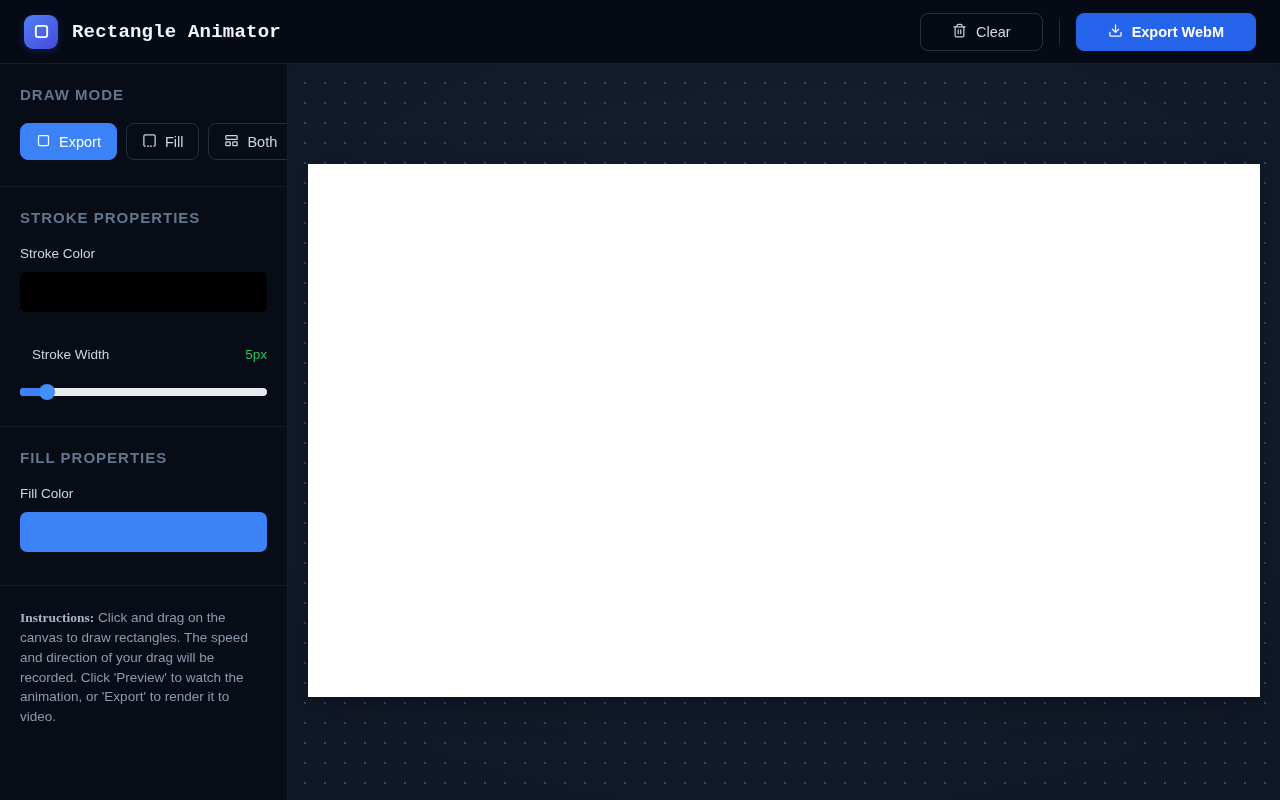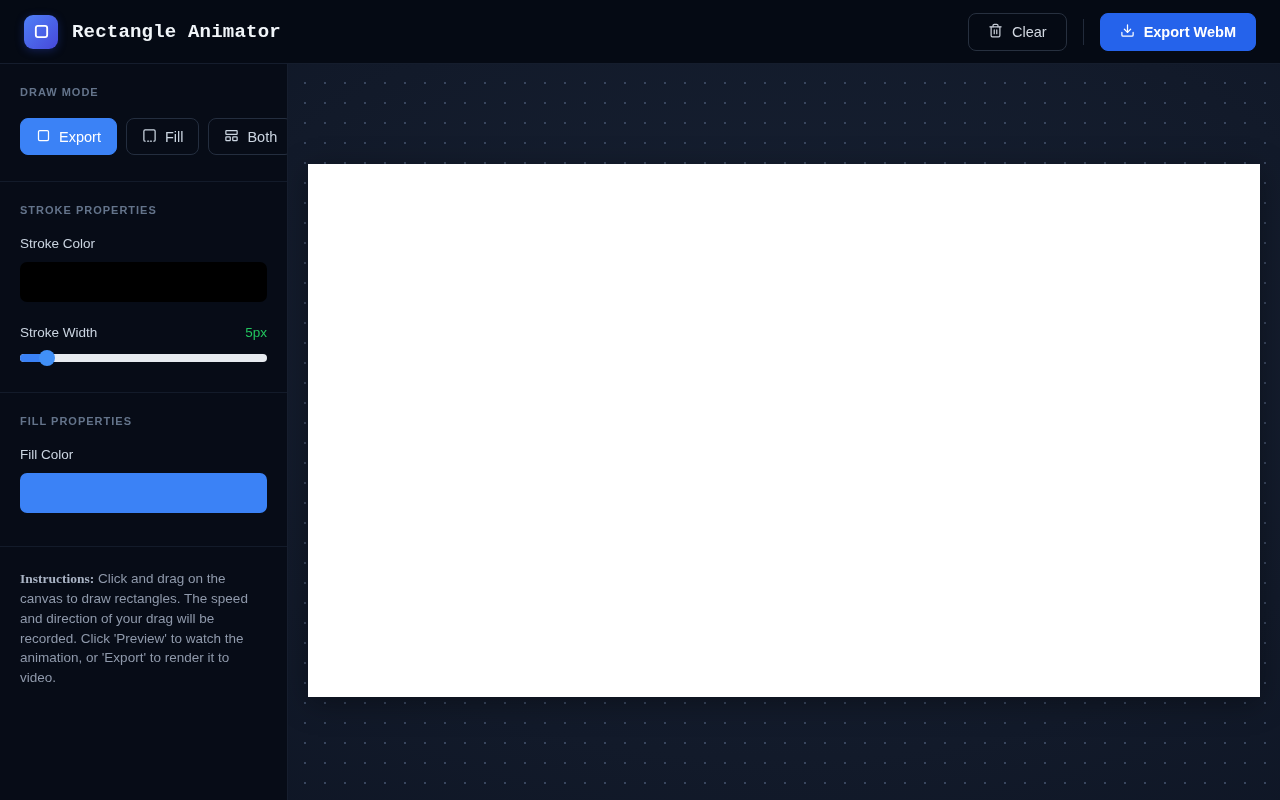--- a/index.html
+++ b/index.html
@@ -24,21 +24,21 @@
     width: 34px; height: 34px; border-radius: 9px;
     background: linear-gradient(135deg, #4f80f8 0%, #4748d9 100%);
     display: flex; align-items: center; justify-content: center;
     box-shadow: 0 2px 8px rgba(40,70,200,0.35);
   }
   .app-title { margin: 0; font-size: 19px; font-weight: bold; color: #f1f5f9; letter-spacing: .2px; }
 
   .header-actions { display: flex; align-items: center; gap: 12px; }
   .btn {
     display: inline-flex; align-items: center; gap: 9px;
-    height: 38px; padding: 0 19px; border-radius: 8px;
+    height: 38px; padding: 0 31px; border-radius: 8px;
     font-family: inherit; font-size: 14.5px; cursor: pointer;
     border: 1px solid transparent; background: transparent; color: #e2e8f0;
   }
   .btn svg { flex: 0 0 auto; }
   .btn-ghost { border-color: #27303f; color: #d3d9e2; }
   .btn-dark  { background: #1c2634; border-color: #344157; color: #eef2f7; font-weight: 600; }
   .btn-primary { background: #2563eb; border-color: #2563eb; color: #ffffff; font-weight: 600; }
   .vdivider { width: 1px; height: 26px; background: #222b3b; margin: 0 4px; }
 
   
@@ -46,21 +46,21 @@
 
   
   .sidebar {
     flex: 0 0 288px; width: 288px;
     background: #070c17; border-right: 1px solid #161e2e;
     display: flex; flex-direction: column; overflow: hidden;
   }
   .sec { padding: 22px 20px 26px; }
   .sec + .sec { border-top: 1px solid #131b2a; }
   .sec-heading {
-    margin: 0 0 20px; font-size: 11px; font-weight: bold;
+    margin: 0 0 20px; font-size: 15px; font-weight: bold;
     letter-spacing: 1px; color: #64748b; text-transform: uppercase;
   }
   .mode-row { display: flex; gap: 9px; }
   .mode-btn {
     display: inline-flex; align-items: center; gap: 8px;
     height: 37px; padding: 0 15px; border-radius: 8px;
     background: transparent; border: 1px solid #242e3f;
     color: #cbd5e1; font-family: inherit; font-size: 14.5px; cursor: pointer;
   }
   .mode-btn.active { background: #3b82f6; border-color: #3b82f6; color: #ffffff; }
@@ -180,21 +180,21 @@
             <span>Both</span>
           </button>
         </div>
       </section>
 
       <section class="sec">
         <h2 class="sec-heading">STROKE PROPERTIES</h2>
         <p class="field-label">Stroke Color</p>
         <div class="swatch swatch-stroke" style="background: rgb(0, 0, 0);"></div>
         <div class="row-between">
-          <span class="field-label" style="margin:0">Stroke Width</span>
+          <span class="field-label" style="margin:12px">Stroke Width</span>
           <span class="value-text">5px</span>
         </div>
         <div class="slider">
           <div class="slider-track"></div>
           <div class="slider-fill"></div>
           <div class="slider-thumb"></div>
         </div>
       </section>
 
       <section class="sec sec-fill">

